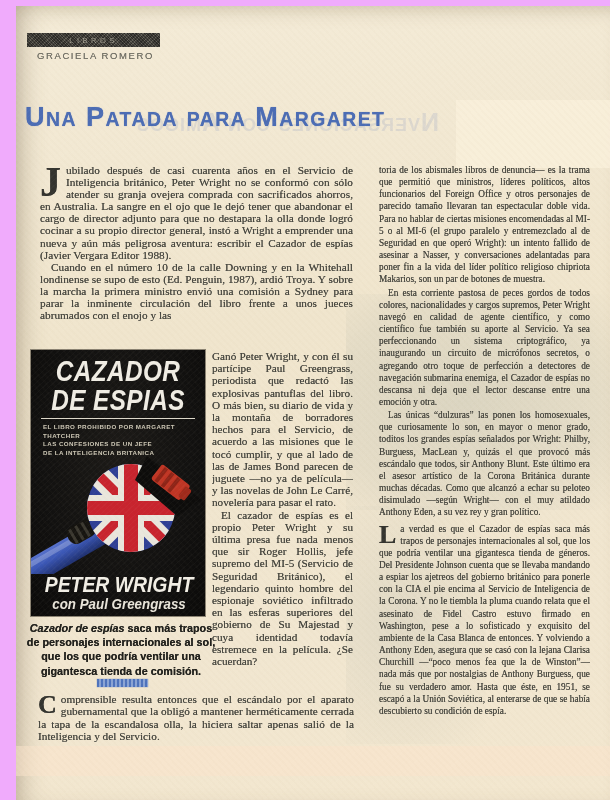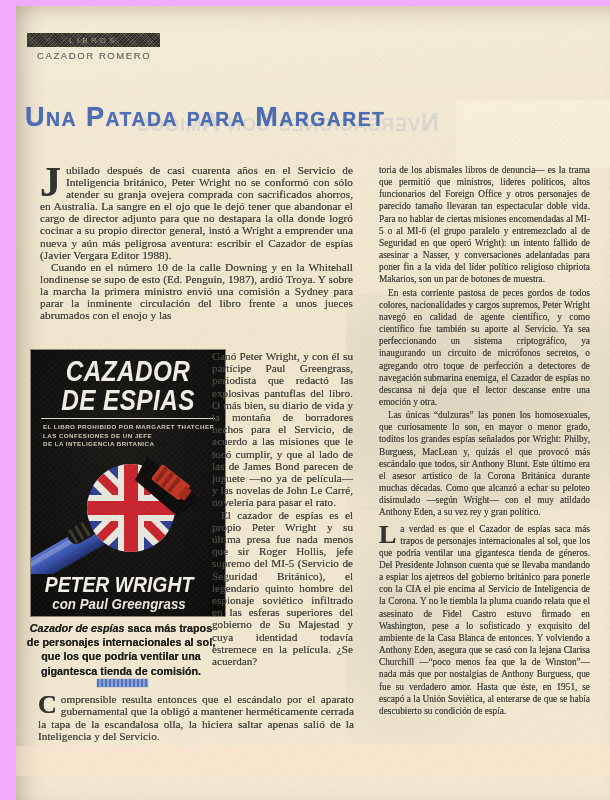--- a/index.html
+++ b/index.html
@@ -47,21 +47,21 @@
   .col-left-bottom p + p{text-indent:11px;}
   .col-right{position:absolute;left:347px;top:158px;width:227px;height:584px;overflow:hidden;
         font-size:9.3px;line-height:12.15px;}
   .col-right p{margin:0 0 1px 16px;}
   .col-right p.ind{text-indent:9px;}
   .dropcap{float:left;font-family:"Liberation Serif",serif;font-weight:bold;color:#33332e;
         font-size:42px;line-height:32px;padding:2px 5px 0 0;text-shadow:0 0 .6px rgba(51,51,46,.9);}
   .dropcap.small{font-size:26px;line-height:21px;padding:1px 4px 0 0;}
   .endmark{font-size:9px;color:#2f2f2a;}
   
-  .cover{position:absolute;left:14px;top:343px;width:196px;height:268px;background:
+  .cover{position:absolute;left:14px;top:343px;width:176px;height:268px;background:
         radial-gradient(ellipse at 50% 40%,#1c1a17 0%,#121110 60%,#0b0a09 100%);
         border:1px solid #8a8272;box-sizing:border-box;overflow:hidden;}
   .cover-title{margin:7px 6px 0 6px;text-align:center;font-family:"Liberation Sans",sans-serif;
         font-weight:bold;font-style:italic;color:#f0ede4;transform:scaleX(.84);transform-origin:center;}
   .cover-title .l1,.cover-title .l2{display:block;font-size:29px;line-height:29px;letter-spacing:.5px;}
   .cover-rule{margin:3px 10px 4px 10px;border-bottom:1.5px solid #ddd8ca;}
   .cover-sub{text-align:left;margin:2px 0 0 12px;font-family:"Liberation Sans",sans-serif;font-weight:bold;
         font-size:6.2px;line-height:8.5px;letter-spacing:.45px;color:#cdc7b5;}
   .cover-art{position:absolute;left:0;top:96px;width:176px;height:128px;}
   .cover-author{position:absolute;left:0;top:224px;width:176px;text-align:center;font-family:"Liberation Sans",sans-serif;
@@ -83,21 +83,21 @@
   <div class="page">
 
     <div class="light-patch"></div>
     <div class="tint1"></div>
     <div class="tint2"></div>
     <div class="bottom-band"></div>
 
     <div class="section-bar">
       <span>LIBROS</span>
     </div>
-    <div class="byline">CAZADOR ROMERO</div>
+    <div class="byline">GRACIELA ROMERO</div>
 
     <div class="ghost-title">Nversaciones con Amigos</div>
     <h1 class="title" style="margin:0;">Una Patada para Margaret</h1>
 
     <div class="col-left-main btxt">
       <p><span class="dropcap">J</span><span>ubilado después de casi cuarenta años en el Servicio de Inteligencia británico, Peter Wright no se conformó con sólo atender su granja ovejera comprada con sacrificados ahorros, en Australia. La sangre en el ojo que le dejó tener que abandonar el cargo de director adjunto para que no destapara la olla donde logró cocinar a su propio director general, instó a Wright a emprender una nueva y aún más peligrosa aventura: escribir el Cazador de espías (Javier Vergara Editor 1988).</span></p>
       <p>Cuando en el número 10 de la calle Downing y en la Whitehall londinense se supo de esto (Ed. Penguin, 1987), ardió Troya. Y sobre la marcha la primera ministro envió una comisión a Sydney para parar la inminente circulación del libro frente a unos jueces abrumados con el enojo y las</p>
     </div>
 
     <figure class="cover" style="margin:0;">

